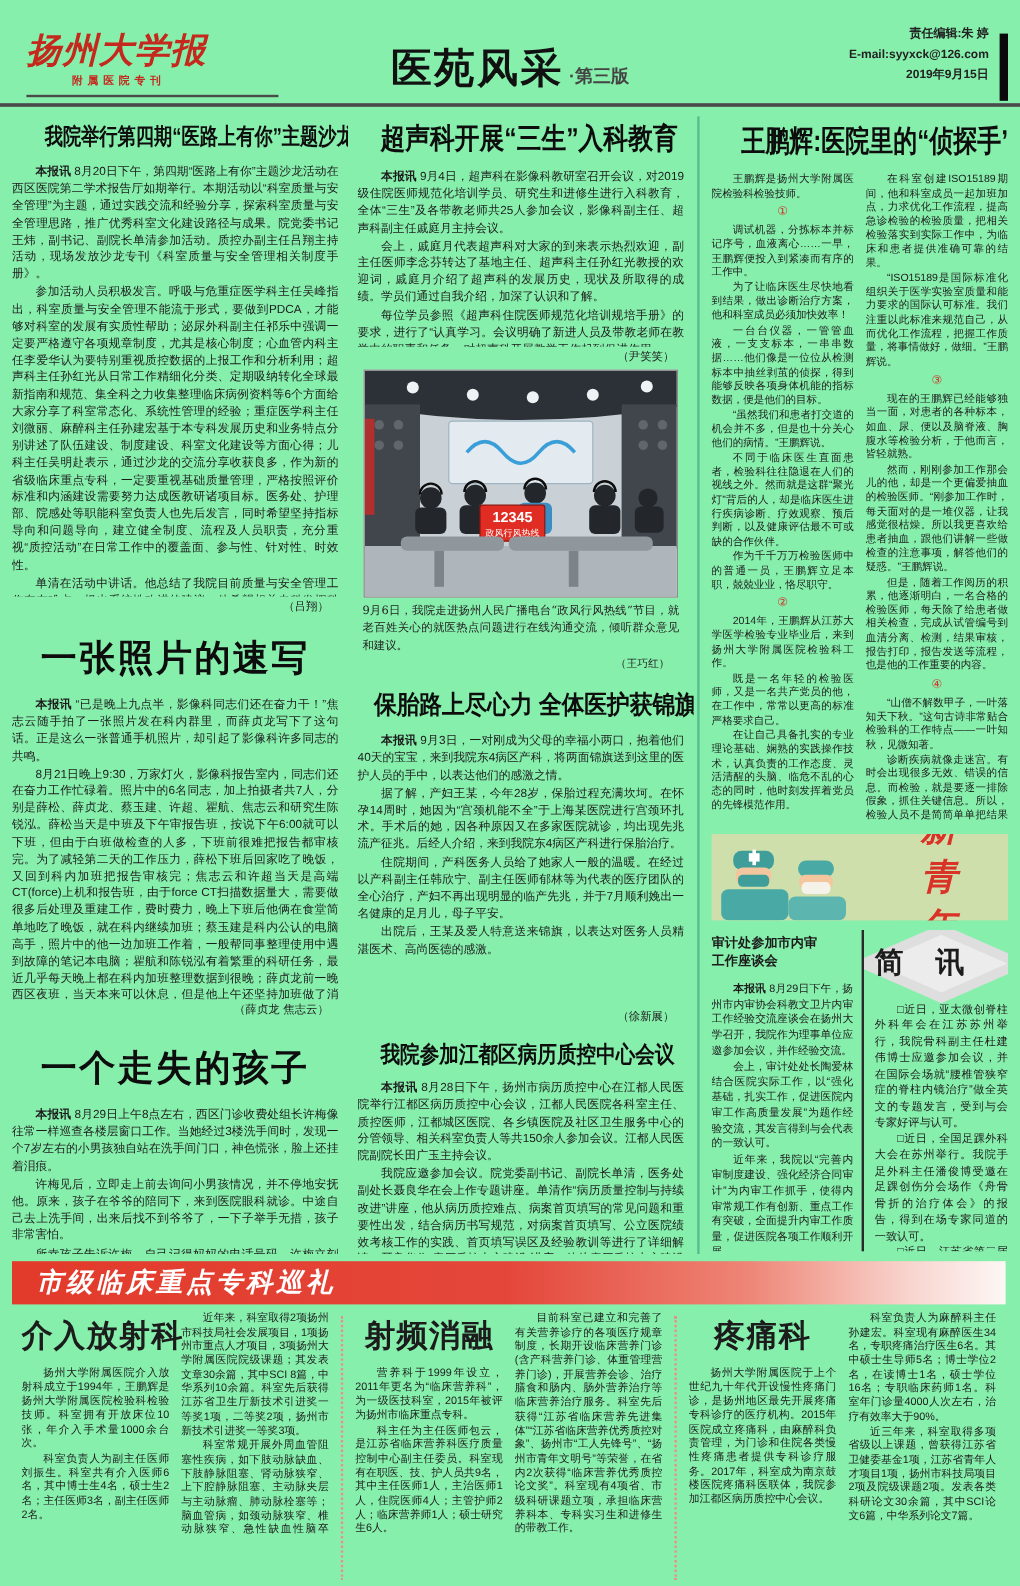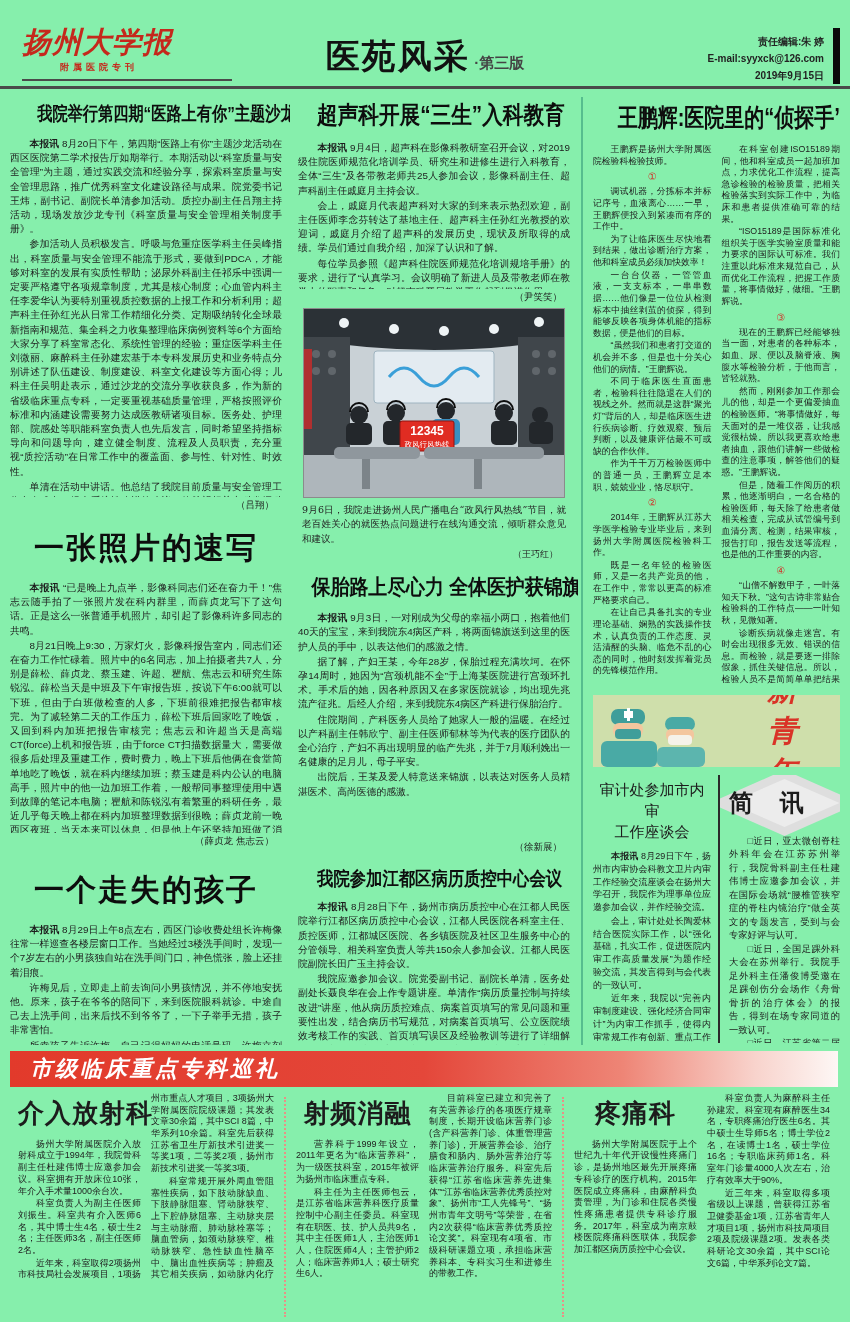--- a/index.html
+++ b/index.html
@@ -7,21 +7,21 @@
         font-family:"Liberation Sans",sans-serif;color:#1c1c1c;overflow:hidden;}
   
   .header{height:86px;position:relative;border-bottom:3px solid #4a4a4a;}
   .logo-block{position:absolute;left:22px;top:28px;width:210px;border-bottom:2px solid #4a4a4a;padding-bottom:5px;}
   .masthead{font-family:"DejaVu Serif",serif;font-style:italic;font-weight:bold;
             font-size:29px;color:#c5281c;letter-spacing:1px;line-height:1;}
   .masthead-sub{font-size:9px;color:#c5281c;letter-spacing:4px;margin:4px 0 0 38px;font-weight:bold;}
   .center-title{position:absolute;left:0;right:0;top:34px;text-align:center;}
   .center-title .big{font-size:34px;font-weight:900;letter-spacing:2px;color:#111;}
   .center-title .small{font-size:15px;color:#444;font-weight:bold;}
-  .header-right{position:absolute;right:26px;top:33px;text-align:right;font-size:10px;
+  .header-right{position:absolute;right:26px;top:20px;text-align:right;font-size:10px;
                 line-height:1.7;font-weight:bold;color:#222;}
   .header-bar{position:absolute;right:10px;top:28px;width:7px;height:56px;background:#0a0a0a;}
   
   .main{display:flex;height:956px;overflow:hidden;padding:8px 10px 0 8px;box-sizing:border-box;}
   .col1{width:272px;padding:0 8px 0 2px;overflow:hidden;}
   .col2{width:272px;padding:0 8px;overflow:hidden;}
   .green-div{width:2px;background:#56bd8e;margin:0 3px;}
   .col3{flex:1;padding-left:7px;overflow:hidden;}
   .headline{font-weight:900;text-align:center;color:#0d0d0d;white-space:nowrap;overflow:visible;}
   .h-a1{font-size:19px;transform:scaleX(.8);transform-origin:center;margin:4px 0 10px;}
@@ -45,21 +45,21 @@
   .photo{width:260px;height:188px;border:1px solid #8b8b8b;margin:4px auto 5px;display:block;background:#cfd6da;}
   .caption{font-family:"DejaVu Serif",serif;font-size:9.5px;line-height:1.5;color:#222;text-align:justify;padding:0 4px;}
   .caption .byline{font-size:9px;}
   
   .xqn{height:72px;background:#cfdfab;margin:7px 0 8px;display:flex;align-items:center;overflow:hidden;}
   .xqn-text{font-family:"DejaVu Serif",serif;font-style:italic;font-weight:bold;font-size:30px;
             color:#d93327;letter-spacing:18px;flex:1;text-align:center;}
   
   .col3-bottom{display:flex;height:268px;overflow:hidden;margin-top:2px;}
   .audit{width:118px;border-right:2px solid #2a2a2a;padding-right:7px;overflow:hidden;}
-  .audit-h{font-size:15px;font-weight:400;text-align:center;line-height:1.4;margin:4px 0 8px;}
+  .audit-h{font-size:11px;font-weight:700;line-height:1.4;margin:4px 0 8px;}
   .audit .body{font-size:9px;line-height:1.42;}
   .briefs{flex:1;padding-left:9px;position:relative;overflow:hidden;}
   .briefs-title{position:relative;height:52px;margin:2px 0 6px;}
   .briefs-diamond{position:absolute;left:50%;top:50%;width:150px;height:66px;transform:translate(-50%,-50%);
                   background:#dedede;clip-path:polygon(50% 0,100% 50%,50% 100%,0 50%);}
   .briefs-diamond2{width:110px;height:48px;background:#ececec;}
   .briefs-word{position:relative;text-align:left;font-size:24px;font-weight:900;letter-spacing:10px;line-height:52px;}
   .briefs-body{font-size:9.3px;line-height:1.45;text-align:justify;}
   .briefs-body p{margin:0;text-indent:2em;}
   
@@ -226,21 +226,21 @@
           <p>不同于临床医生直面患者，检验科往往隐退在人们的视线之外。然而就是这群“聚光灯”背后的人，却是临床医生进行疾病诊断、疗效观察、预后判断，以及健康评估最不可或缺的合作伙伴。</p>
           <p>作为千千万万检验医师中的普通一员，王鹏辉立足本职，兢兢业业，恪尽职守。</p>
           <p class="secnum">②</p>
           <p>2014年，王鹏辉从江苏大学医学检验专业毕业后，来到扬州大学附属医院检验科工作。</p>
           <p>既是一名年轻的检验医师，又是一名共产党员的他，在工作中，常常以更高的标准严格要求自己。</p>
           <p>在让自己具备扎实的专业理论基础、娴熟的实践操作技术，认真负责的工作态度、灵活清醒的头脑、临危不乱的心态的同时，他时刻发挥着党员的先锋模范作用。</p>
           <p>在科室创建ISO15189期间，他和科室成员一起加班加点，力求优化工作流程，提高急诊检验的检验质量，把相关检验落实到实际工作中，为临床和患者提供准确可靠的结果。</p>
           <p>“ISO15189是国际标准化组织关于医学实验室质量和能力要求的国际认可标准。我们注重以此标准来规范自己，从而优化工作流程，把握工作质量，将事情做好，做细。”王鹏辉说。</p>
           <p class="secnum">③</p>
           <p>现在的王鹏辉已经能够独当一面，对患者的各种标本，如血、尿、便以及脑脊液、胸腹水等检验分析，于他而言，皆轻就熟。</p>
-          <p>然而，刚刚参加工作那会儿的他，却是一个更偏爱抽血的检验医师。“将事情做好，每天面对的是一堆仪器，让我感觉很枯燥。所以我更喜欢给患者抽血，跟他们讲解一些做检查的注意事项，解答他们的疑惑。”王鹏辉说。</p>
+          <p>然而，刚刚参加工作那会儿的他，却是一个更偏爱抽血的检验医师。“刚参加工作时，每天面对的是一堆仪器，让我感觉很枯燥。所以我更喜欢给患者抽血，跟他们讲解一些做检查的注意事项，解答他们的疑惑。”王鹏辉说。</p>
           <p>但是，随着工作阅历的积累，他逐渐明白，一名合格的检验医师，每天除了给患者做相关检查，完成从试管编号到血清分离、检测，结果审核，报告打印，报告发送等流程，也是他的工作重要的内容。</p>
           <p class="secnum">④</p>
           <p>“山僧不解数甲子，一叶落知天下秋。”这句古诗非常贴合检验科的工作特点——一叶知秋，见微知著。</p>
           <p>诊断疾病就像走迷宫。有时会出现很多无效、错误的信息。而检验，就是要逐一排除假象，抓住关键信息。所以，检验人员不是简简单单把结果发出去就完事了，必须严把每一关。</p>
         </div>
 
       <div class="xqn">
         <svg width="150" height="72" viewBox="0 0 150 72" xmlns="http://www.w3.org/2000/svg">
           <rect width="150" height="72" fill="#cfdfab"></rect>
 
@@ -290,21 +290,21 @@
 
   <div class="bottom">
     <div class="red-banner">市级临床重点专科巡礼</div>
     <div class="specs">
       <div class="spec">
         <div class="spec-body">
           <div class="spec-hwrap">
               <div class="spec-h">介入放射科</div>
             </div>
           <div>
-              <p>扬州大学附属医院介入放射科成立于1994年，我院骨科副主任杜建伟博士应邀参加会议。科室拥有开放床位10张，年介入手术量1000余台次。</p>
+              <p>扬州大学附属医院介入放射科成立于1994年，王鹏辉是扬州大学附属医院检验科检验技师。科室拥有开放床位10张，年介入手术量1000余台次。</p>
               <p>科室负责人为副主任医师刘振生。科室共有介入医师6名，其中博士生4名，硕士生2名；主任医师3名，副主任医师2名。</p>
               <p>近年来，科室取得2项扬州市科技局社会发展项目，1项扬州市重点人才项目，3项扬州大学附属医院院级课题；其发表文章30余篇，其中SCI 8篇，中华系列10余篇。科室先后获得江苏省卫生厅新技术引进奖一等奖1项，二等奖2项，扬州市新技术引进奖一等奖3项。</p>
               <p>科室常规开展外周血管阻塞性疾病，如下肢动脉缺血、下肢静脉阻塞、肾动脉狭窄、上下腔静脉阻塞、主动脉夹层与主动脉瘤、肺动脉栓塞等；脑血管病，如颈动脉狭窄、椎动脉狭窄、急性缺血性脑卒中、脑出血性疾病等；肿瘤及其它相关疾病，如动脉内化疗栓塞、射频消融、微波消融、碘125粒子植入及其他良性病变，如子宫肌瘤、肝血管瘤、脾功能亢进、前列腺增生等；管腔阻塞性疾病，如胆道阻塞、消化道狭窄、气管狭窄等；肝硬化门脉高压性消化道出血、肝肾囊肿与脓肿抽吸引流与灭能、椎体压缩性骨折椎体成形术、静脉通道的建立等介入治疗。</p>
             </div>
         </div>
       </div>
       <div class="dotdiv"></div>
       <div class="spec">
         <div class="spec-body">
           <div class="spec-hwrap">

